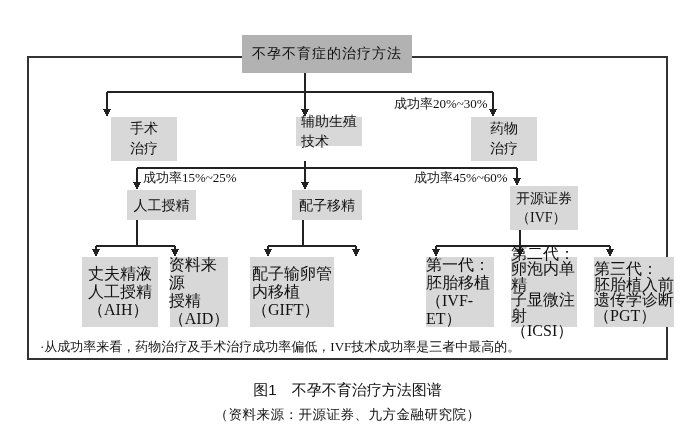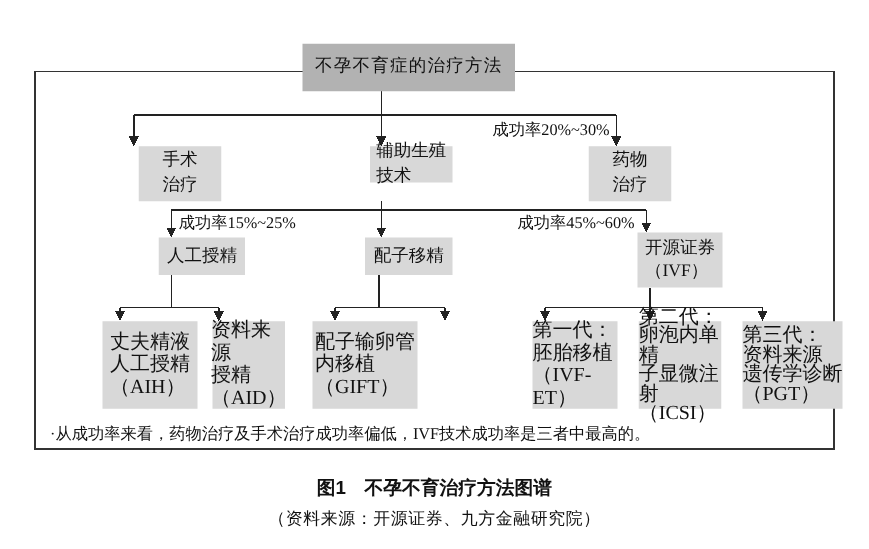--- a/index.html
+++ b/index.html
@@ -19,21 +19,21 @@
   .node.leaf{font-size:16px;line-height:18px;}
   .node.leaf.four{line-height:15.5px;}
   .rate{
     position:absolute;font-size:13px;line-height:14px;white-space:nowrap;color:#111;
   }
   .note{
     position:absolute;left:40px;top:338px;font-size:13px;white-space:nowrap;color:#111;text-align:center;
   }
   .caption{
     position:absolute;left:0;top:381px;width:695px;text-align:center;
-    font-family:"Liberation Sans","DejaVu Sans",sans-serif;font-weight:bold;
+    font-family:"Liberation Sans","DejaVu Sans",sans-serif;font-weight:normal;
     font-size:15px;color:#111;
   }
   .source{
     position:absolute;left:0;top:406px;width:695px;text-align:center;
     font-size:13.5px;color:#111;letter-spacing:0.5px;font-family:Liberation Serif, serif;
   }
 </style>
 </head>
 <body>
 
@@ -117,21 +117,21 @@
 内移植
 （GIFT）</div>
   <div class="node leaf" style="left:402px;top:257px;width:68px;height:70px">第一代：
 胚胎移植
 （IVF-ET）</div>
   <div class="node leaf four" style="left:487px;top:257px;width:66px;height:70px">第二代：
 卵泡内单精
 子显微注射
 （ICSI）</div>
   <div class="node leaf four" style="left:570px;top:257px;width:80px;height:70px">第三代：
-资料来源
+胚胎植入前
 遗传学诊断
 （PGT）</div>
 
   <div class="note">·从成功率来看，药物治疗及手术治疗成功率偏低，IVF技术成功率是三者中最高的。</div>
 
   <div class="caption">图1　不孕不育治疗方法图谱</div>
   <div class="source">（资料来源：开源证券、九方金融研究院）</div>
 </div>
 
 </body></html>

